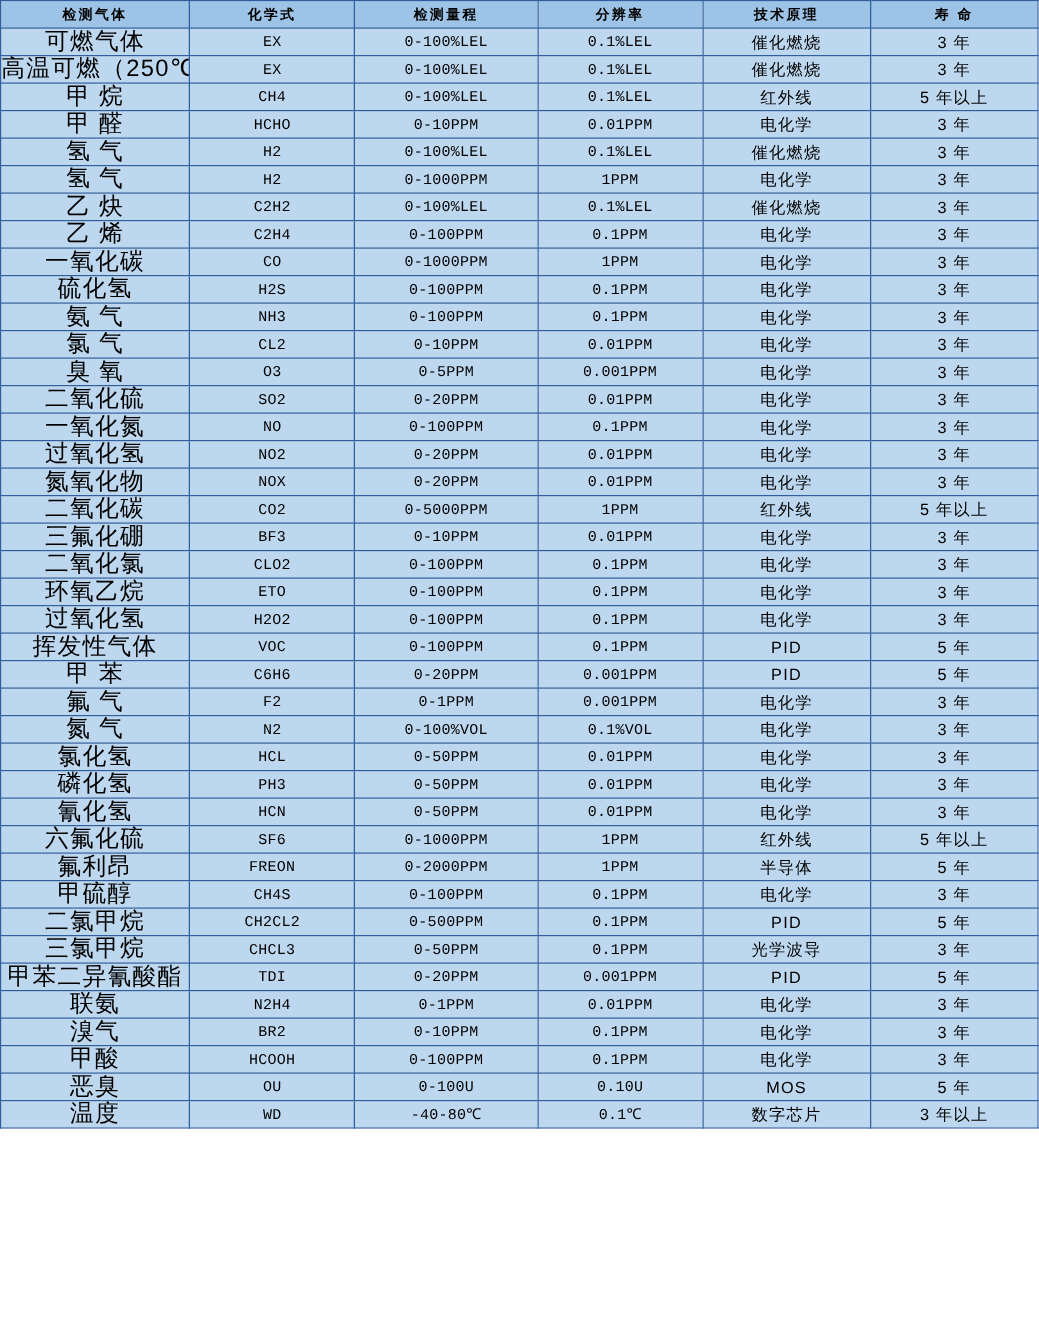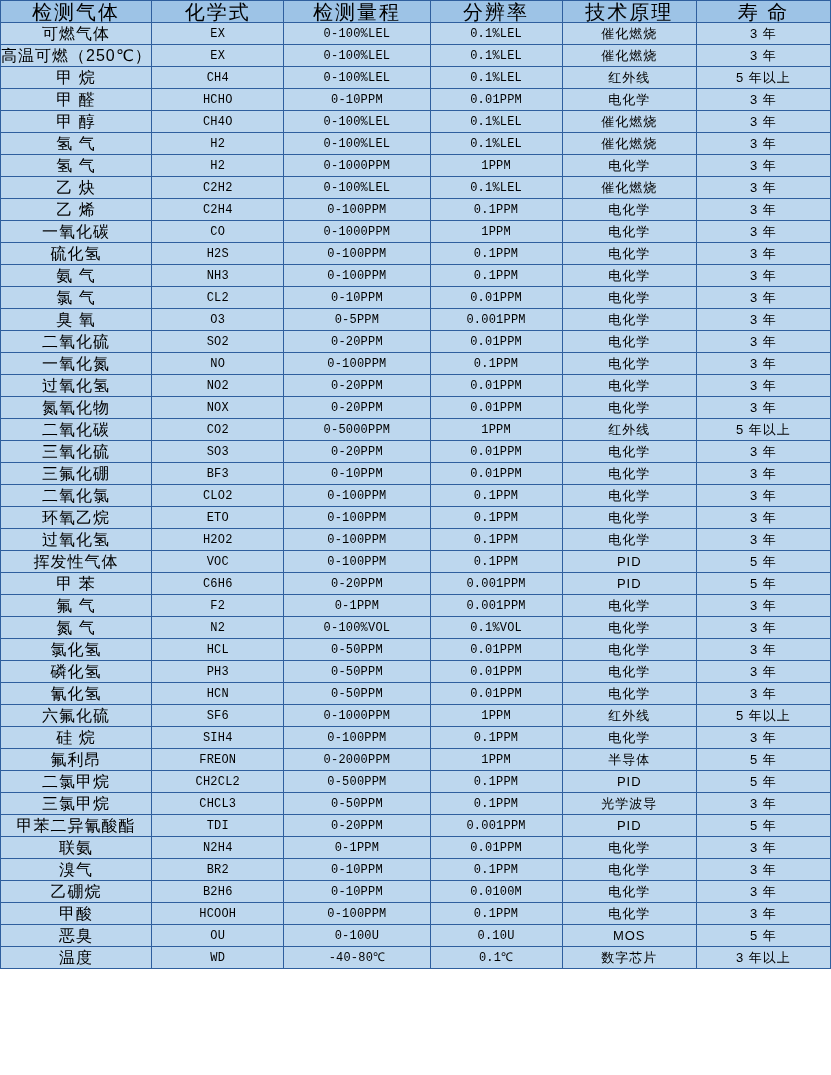--- a/index.html
+++ b/index.html
@@ -27,31 +27,31 @@
     vertical-align: middle;
     color: #000000;
     padding: 0;
     height: 21px;
     line-height: 20px;
     overflow: hidden;
     white-space: nowrap;
   }
   thead th {
     background: #9dc3e6;
-    font-size: 20px;
-    font-weight: normal;
+    font-size: 11px;
+    font-weight: bold;
     height: 26px;
     letter-spacing: 2px;
   }
   tbody td {
     background: #bdd7ee;
     font-size: 13px;
   }
   tbody td.col-name {
-    font-size: 16px;
+    font-size: 19px;
     letter-spacing: 1px;
   }
   tbody td.col-formula,
   tbody td.col-range,
   tbody td.col-res {
     font-family: "Liberation Mono", "DejaVu Sans Mono", monospace;
     font-size: 12px;
     letter-spacing: 0.2px;
   }
   tbody td.col-tech,
@@ -116,28 +116,20 @@
         </tr>
         <tr>
           <td class="col-name">甲 醛</td>
           <td class="col-formula">HCHO</td>
           <td class="col-range">0-10PPM</td>
           <td class="col-res">0.01PPM</td>
           <td class="col-tech">电化学</td>
           <td class="col-life">3 年</td>
         </tr>
         <tr>
-          <td class="col-name">甲 醇</td>
-          <td class="col-formula">CH4O</td>
-          <td class="col-range">0-100%LEL</td>
-          <td class="col-res">0.1%LEL</td>
-          <td class="col-tech">催化燃烧</td>
-          <td class="col-life">3 年</td>
-        </tr>
-        <tr>
           <td class="col-name">氢 气</td>
           <td class="col-formula">H2</td>
           <td class="col-range">0-100%LEL</td>
           <td class="col-res">0.1%LEL</td>
           <td class="col-tech">催化燃烧</td>
           <td class="col-life">3 年</td>
         </tr>
         <tr>
           <td class="col-name">氢 气</td>
           <td class="col-formula">H2</td>
@@ -236,28 +228,20 @@
         </tr>
         <tr>
           <td class="col-name">二氧化碳</td>
           <td class="col-formula">CO2</td>
           <td class="col-range">0-5000PPM</td>
           <td class="col-res">1PPM</td>
           <td class="col-tech">红外线</td>
           <td class="col-life">5 年以上</td>
         </tr>
         <tr>
-          <td class="col-name">三氧化硫</td>
-          <td class="col-formula">SO3</td>
-          <td class="col-range">0-20PPM</td>
-          <td class="col-res">0.01PPM</td>
-          <td class="col-tech">电化学</td>
-          <td class="col-life">3 年</td>
-        </tr>
-        <tr>
           <td class="col-name">三氟化硼</td>
           <td class="col-formula">BF3</td>
           <td class="col-range">0-10PPM</td>
           <td class="col-res">0.01PPM</td>
           <td class="col-tech">电化学</td>
           <td class="col-life">3 年</td>
         </tr>
         <tr>
           <td class="col-name">二氧化氯</td>
           <td class="col-formula">CLO2</td>
@@ -340,36 +324,36 @@
         </tr>
         <tr>
           <td class="col-name">六氟化硫</td>
           <td class="col-formula">SF6</td>
           <td class="col-range">0-1000PPM</td>
           <td class="col-res">1PPM</td>
           <td class="col-tech">红外线</td>
           <td class="col-life">5 年以上</td>
         </tr>
         <tr>
-          <td class="col-name">硅 烷</td>
-          <td class="col-formula">SIH4</td>
-          <td class="col-range">0-100PPM</td>
-          <td class="col-res">0.1PPM</td>
-          <td class="col-tech">电化学</td>
-          <td class="col-life">3 年</td>
-        </tr>
-        <tr>
           <td class="col-name">氟利昂</td>
           <td class="col-formula">FREON</td>
           <td class="col-range">0-2000PPM</td>
           <td class="col-res">1PPM</td>
           <td class="col-tech">半导体</td>
           <td class="col-life">5 年</td>
         </tr>
         <tr>
+          <td class="col-name">甲硫醇</td>
+          <td class="col-formula">CH4S</td>
+          <td class="col-range">0-100PPM</td>
+          <td class="col-res">0.1PPM</td>
+          <td class="col-tech">电化学</td>
+          <td class="col-life">3 年</td>
+        </tr>
+        <tr>
           <td class="col-name">二氯甲烷</td>
           <td class="col-formula">CH2CL2</td>
           <td class="col-range">0-500PPM</td>
           <td class="col-res">0.1PPM</td>
           <td class="col-tech">PID</td>
           <td class="col-life">5 年</td>
         </tr>
         <tr>
           <td class="col-name">三氯甲烷</td>
           <td class="col-formula">CHCL3</td>
@@ -392,28 +376,20 @@
           <td class="col-range">0-1PPM</td>
           <td class="col-res">0.01PPM</td>
           <td class="col-tech">电化学</td>
           <td class="col-life">3 年</td>
         </tr>
         <tr>
           <td class="col-name">溴气</td>
           <td class="col-formula">BR2</td>
           <td class="col-range">0-10PPM</td>
           <td class="col-res">0.1PPM</td>
-          <td class="col-tech">电化学</td>
-          <td class="col-life">3 年</td>
-        </tr>
-        <tr>
-          <td class="col-name">乙硼烷</td>
-          <td class="col-formula">B2H6</td>
-          <td class="col-range">0-10PPM</td>
-          <td class="col-res">0.0100M</td>
           <td class="col-tech">电化学</td>
           <td class="col-life">3 年</td>
         </tr>
         <tr>
           <td class="col-name">甲酸</td>
           <td class="col-formula">HCOOH</td>
           <td class="col-range">0-100PPM</td>
           <td class="col-res">0.1PPM</td>
           <td class="col-tech">电化学</td>
           <td class="col-life">3 年</td>

